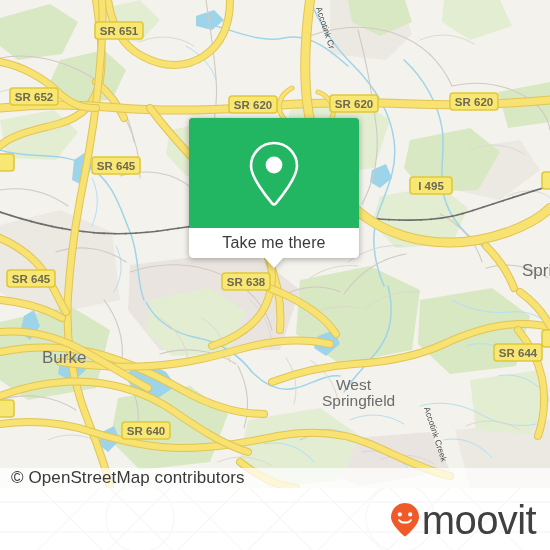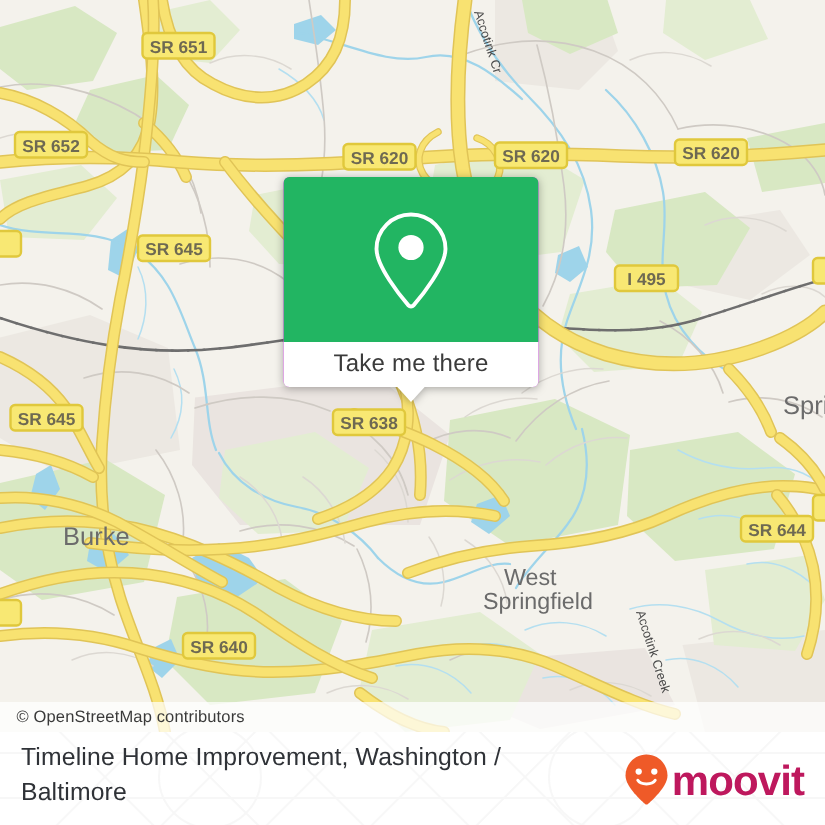--- a/index.html
+++ b/index.html
@@ -16,21 +16,21 @@
   .map svg{position:absolute;left:0;top:0;}
 
   
   .attrib{
     position:absolute;left:0;top:468px;width:550px;height:20px;
     background:rgba(255,255,255,0.72);
     display:flex;align-items:center;
     box-sizing:border-box;padding-left:11px;
     z-index:40;
   }
-  .attrib span{font-size:11px;color:#3a3a3a;letter-spacing:.1px;}
+  .attrib span{font-size:17px;color:#3a3a3a;letter-spacing:.1px;}
 
   
   .callout{
     position:absolute;left:189px;top:118px;width:170px;height:140px;
     z-index:60;
     filter:drop-shadow(0 1px 3px rgba(0,0,0,.32));
   }
   .callout-inner{
     position:absolute;left:0;top:0;width:170px;height:140px;
     border-radius:4px;overflow:hidden;background:#d946ef;
@@ -58,21 +58,21 @@
   .footer{
     position:absolute;left:0;top:488px;width:550px;height:62px;
     background:#ffffff;overflow:hidden;
   }
   .footer-wm{position:absolute;left:0;top:0;width:550px;height:62px;opacity:.5;}
   .footer-title{
     position:absolute;left:14px;top:6px;width:345px;
     font-size:16.5px;line-height:23px;color:#2f3237;letter-spacing:.1px;
   }
   .brand{position:absolute;right:14px;top:14px;display:flex;align-items:center;gap:2px;}
-  .brand-word{font-size:28px;line-height:31px;color:#be185d;letter-spacing:-0.6px;font-weight:700;}
+  .brand-word{font-size:40px;line-height:31px;color:#404040;letter-spacing:-0.6px;font-weight:400;}
 </style>
 </head>
 <body>
 
 <div class="screen">
 
   <div class="map">
     <svg width="550" height="488" viewBox="0 0 550 488" xmlns="http://www.w3.org/2000/svg">
       <defs>
         <style>
@@ -408,21 +408,20 @@
         <path d="M30,70 L110,-10 M100,70 L180,-10 M170,70 L250,-10 M240,70 L320,-10
                  M310,70 L390,-10 M380,70 L460,-10 M450,70 L530,-10"></path>
         <path d="M30,-10 L110,70 M100,-10 L180,70 M170,-10 L250,70 M240,-10 L320,70
                  M310,-10 L390,70 M380,-10 L460,70 M450,-10 L530,70"></path>
         <path d="M0,14 L550,14 M0,44 L550,44"></path>
         <circle cx="140" cy="30" r="34"></circle>
         <circle cx="400" cy="30" r="34"></circle>
       </g>
     </svg>
 
-    <div class="footer-title">Timeline Home Improvement, Washington / Baltimore</div>
 
     <div class="brand">
       <svg width="30" height="36" viewBox="0 0 30 36">
         <path d="M15 1 C7.3 1 1 7.3 1 15 C1 22.6 12.2 32.4 14.2 34.1 C14.7 34.5 15.3 34.5 15.8 34.1
                  C17.8 32.4 29 22.6 29 15 C29 7.3 22.7 1 15 1 Z" fill="#ef5a28"></path>
         <circle cx="9.8" cy="12.4" r="2.1" fill="#ffffff"></circle>
         <circle cx="20.2" cy="12.4" r="2.1" fill="#ffffff"></circle>
         <path d="M9.2 18.2 C11.2 21.4 18.8 21.4 20.8 18.2" fill="none" stroke="#ffffff" stroke-width="2" stroke-linecap="round"></path>
       </svg>
       <span class="brand-word">moovit</span>

